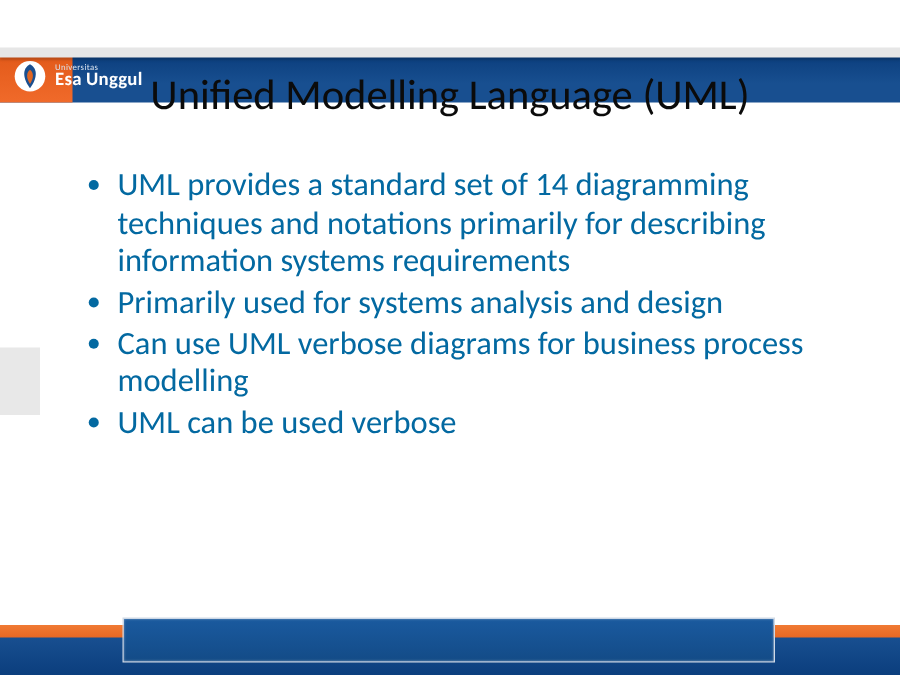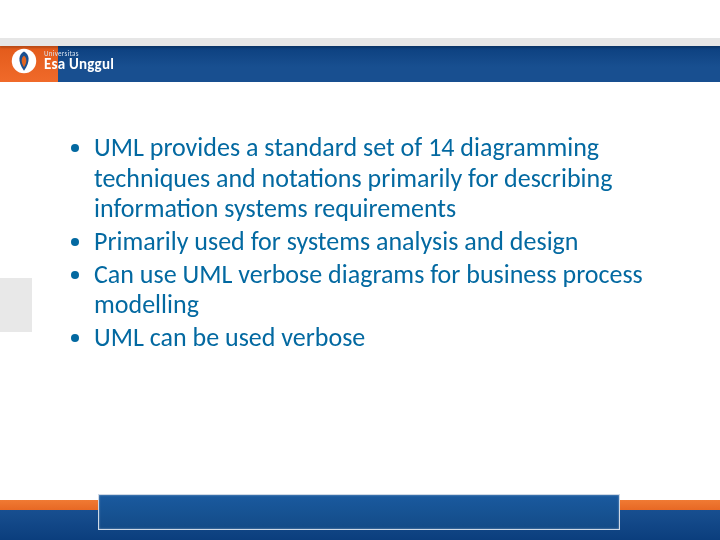--- a/index.html
+++ b/index.html
@@ -177,20 +177,21 @@
         </svg>
       </span>
       <span class="logo-text">
         <span class="logo-small">Universitas</span>
         <span class="logo-big">Esa Unggul</span>
       </span>
     </div>
   </div>
   <div class="banner-light-stripe"></div>
 
+  <div class="slide-title">Unified Modelling Language (UML)</div>
 
   <div class="content">
     <ul>
       <li>UML provides a standard set of 14 diagramming techniques and notations primarily for describing information systems requirements</li>
       <li>Primarily used for systems analysis and design</li>
       <li>Can use UML verbose diagrams for business process modelling</li>
       <li>UML can be used verbose</li>
     </ul>
   </div>
 

